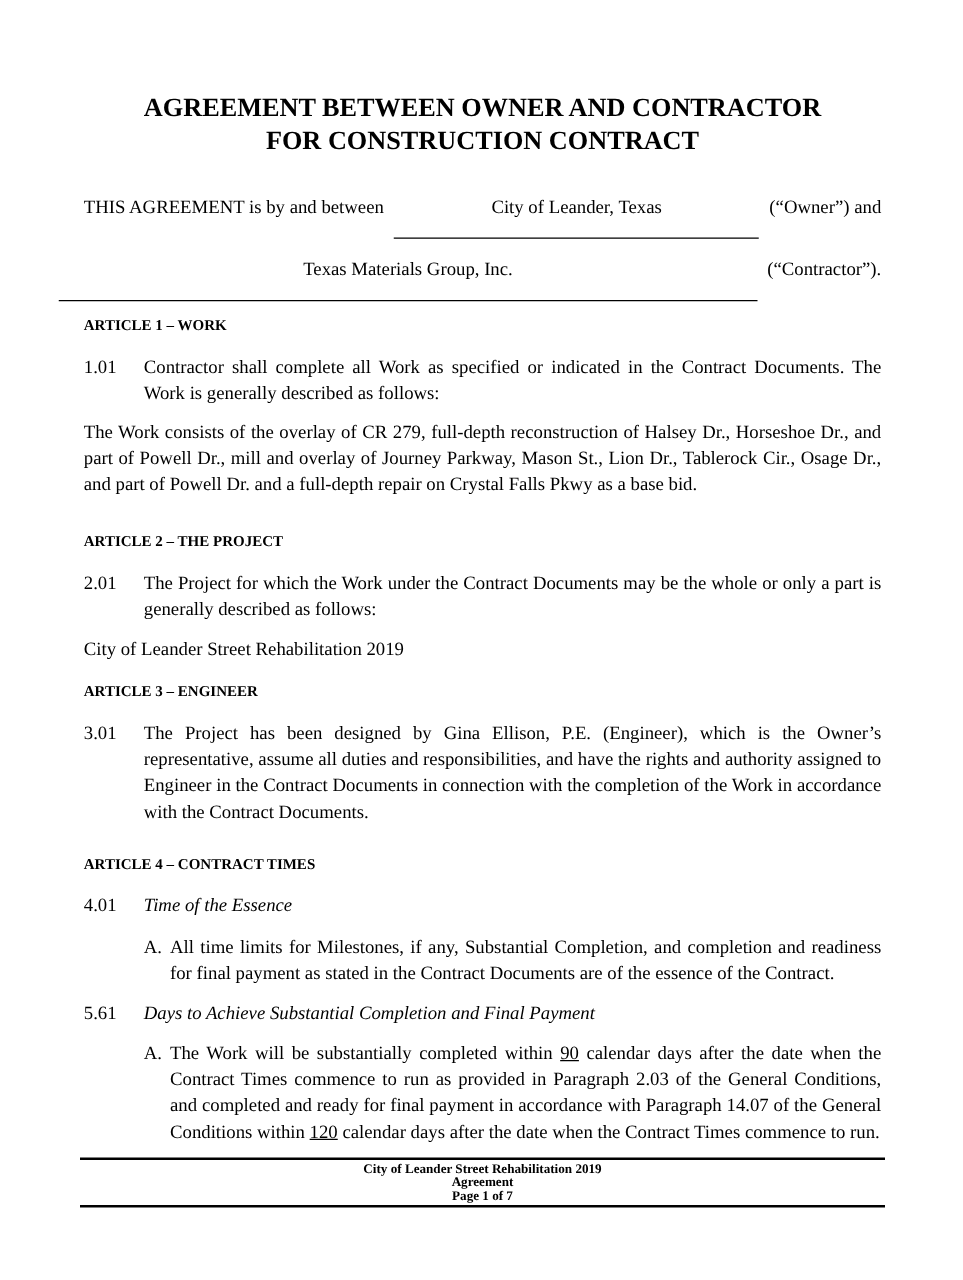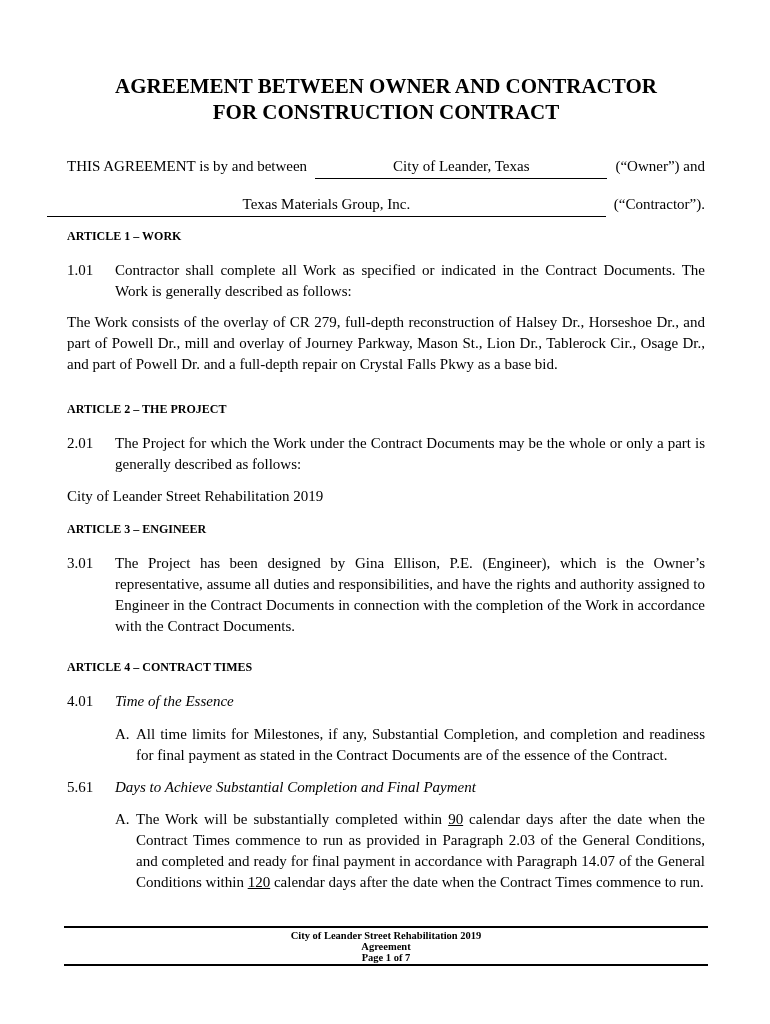--- a/index.html
+++ b/index.html
@@ -36,21 +36,21 @@
     margin: 0 0 15px 0;
     white-space: nowrap;
   }
   .intro-line.second {
     margin-bottom: 9px;
   }
   .blank {
     flex: 1;
     border-bottom: 1.5px solid #000;
     text-align: center;
-    padding-bottom: 1px;
+    padding-bottom: 13px;
     margin: 0 8px;
   }
   .blank.contractor {
     margin-left: -20px;
   }
   p {
     margin: 0 0 12px 0;
     text-align: justify;
   }
   p.agree { margin-bottom: 12px; }

